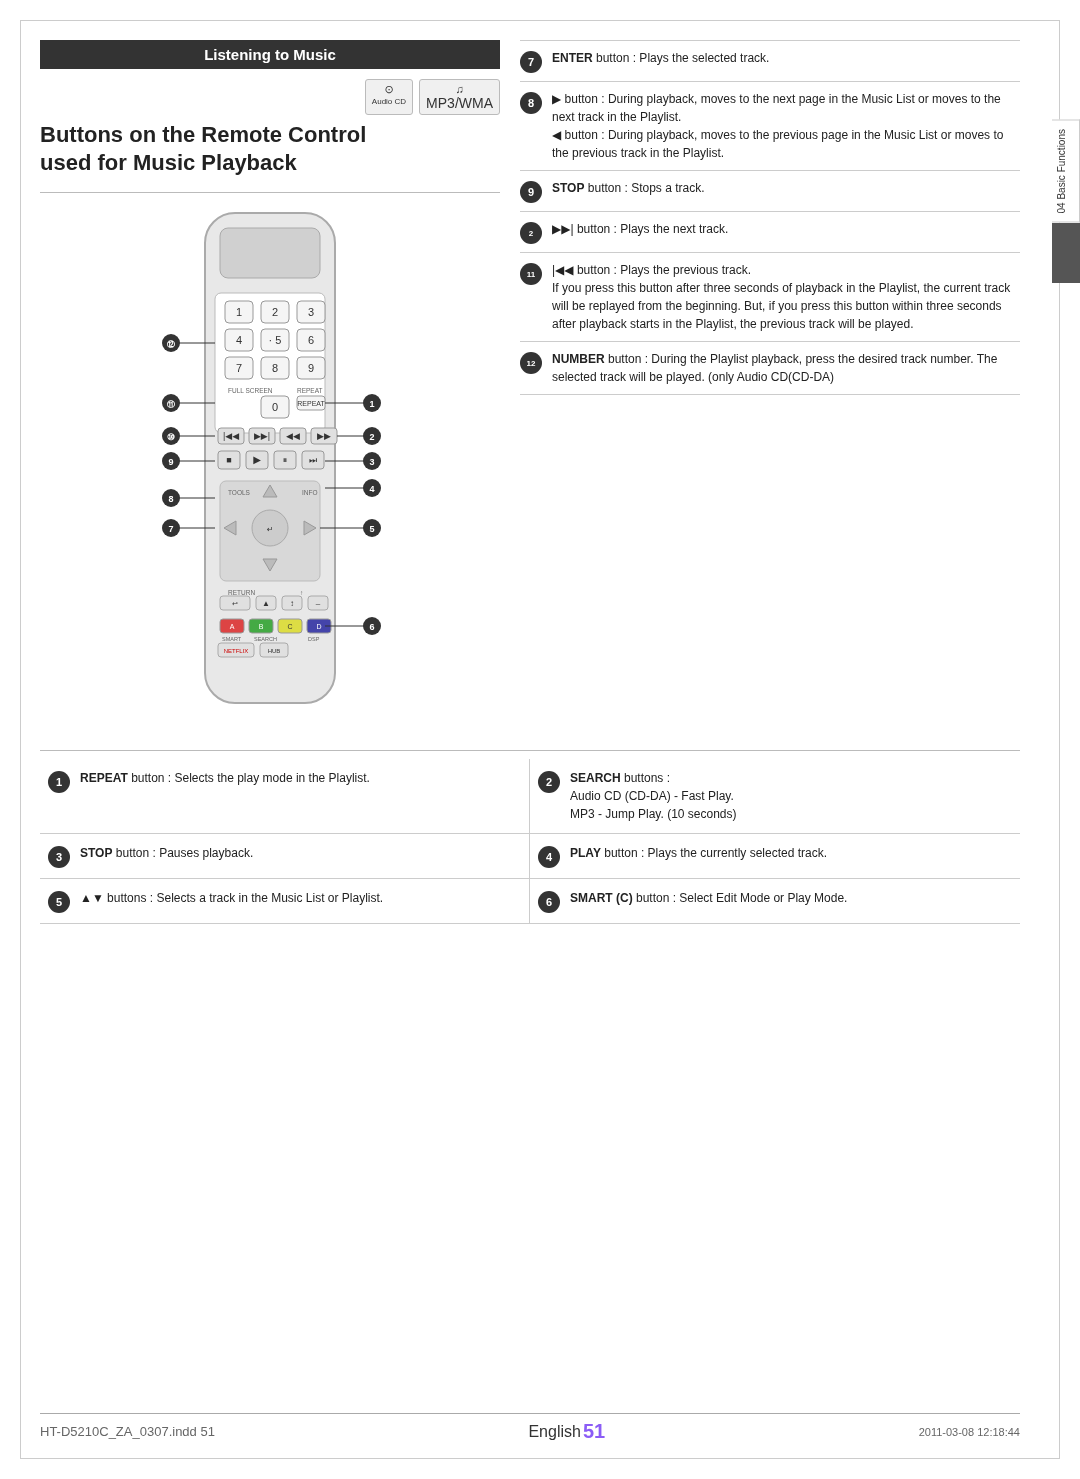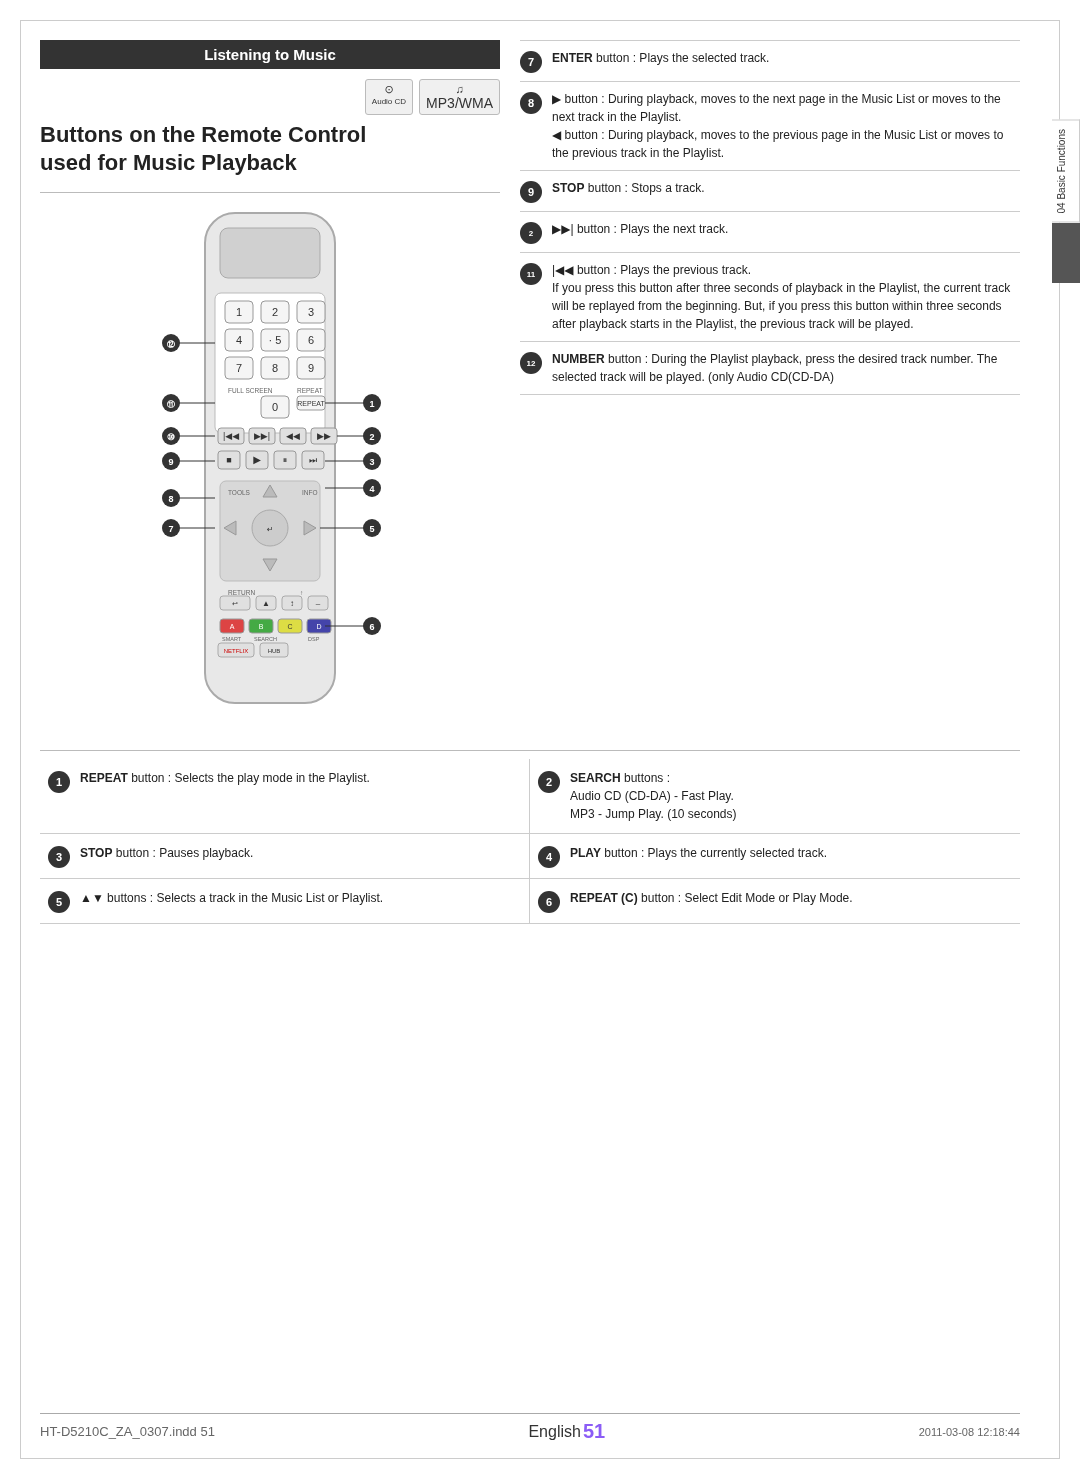--- a/index.html
+++ b/index.html
@@ -475,21 +475,21 @@
         <div class="bottom-item">
           <div class="bottom-item-number">4</div>
           <div class="bottom-item-text"><strong>PLAY</strong> button : Plays the currently selected track.</div>
         </div>
         <div class="bottom-item">
           <div class="bottom-item-number">5</div>
           <div class="bottom-item-text">▲▼ buttons : Selects a track in the Music List or Playlist.</div>
         </div>
         <div class="bottom-item">
           <div class="bottom-item-number">6</div>
-          <div class="bottom-item-text"><strong>REPEAT (C)</strong> button : Select Edit Mode or Play Mode.</div>
+          <div class="bottom-item-text"><strong>SMART (C)</strong> button : Select Edit Mode or Play Mode.</div>
         </div>
       </div>
   </div>
 
 </div>
 
 <div class="page-footer">
   <span class="footer-left">HT-D5210C_ZA_0307.indd  51</span>
   <div class="page-num-area">
     <span class="page-label">English</span>

